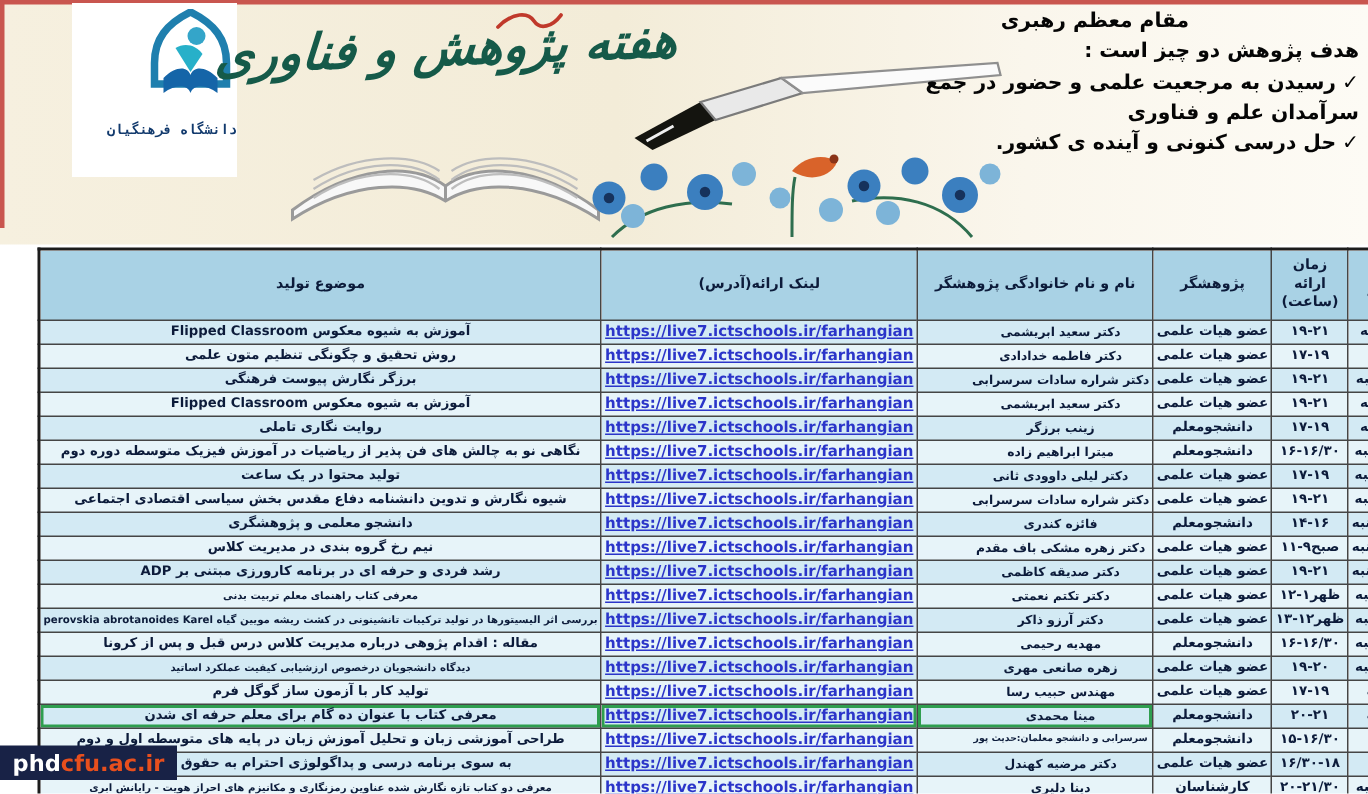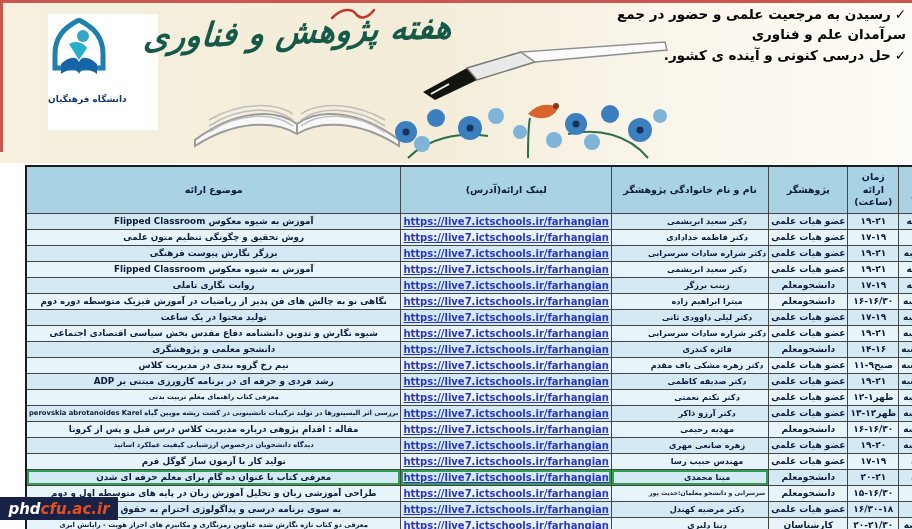--- a/index.html
+++ b/index.html
@@ -9,22 +9,22 @@
     font-family:"DejaVu Sans",sans-serif;
     color:#0c1b3a;
   }
   
   .header{
     position:absolute;left:0;top:0;width:912px;height:163px;
     background:linear-gradient(90deg,#f6f0df 0%,#f3ecd8 45%,#faf6ec 75%,#fdfbf5 100%);
   }
   .edge-top{position:absolute;left:0;top:0;width:912px;height:3px;background:#c9564f;}
   .edge-left{position:absolute;left:0;top:0;width:3px;height:152px;background:#c9564f;}
-  .logo{position:absolute;left:48px;top:14px;width:110px;height:112px;background:#fff;
-        display:flex;flex-direction:column;align-items:flex-start;justify-content:flex-start;padding-top:4px;}
+  .logo{position:absolute;left:48px;top:2px;width:110px;height:112px;background:#fff;
+        display:flex;flex-direction:column;align-items:flex-end;justify-content:flex-start;padding-top:4px;font-family:Liberation Mono, monospace;}
   .logo svg{width:62px;height:72px;}
   .logo-text{font-size:9px;font-weight:bold;color:#123a6d;margin-top:4px;}
   .banner-title{
     position:absolute;left:152px;top:12px;width:300px;
     font-size:33px;font-weight:bold;font-style:italic;color:#155a49;
     transform:rotate(-2deg) skewX(-6deg);
     text-align:center;direction:rtl;letter-spacing:-1px;white-space:nowrap;
   }
   .banner-accent{position:absolute;left:330px;top:6px;width:46px;height:16px;}
   .illus{position:absolute;}
@@ -54,21 +54,21 @@
   tr.hl td.c-topic, tr.hl td.c-link, tr.hl td.c-name{
     box-shadow:inset 0 0 0 2px #2f9e4f;
     margin-left:44px;
   }
   tr.small-topic td.c-topic{font-size:6.8px;}
   tr.small-name td.c-name{font-size:6.2px;white-space:normal;line-height:1;}
   
   .watermark{
     position:absolute;left:0;top:497px;width:118px;height:23px;
     background:#182246;display:flex;align-items:center;justify-content:center;
-    font-style:italic;font-weight:bold;font-size:15px;
+    font-weight:bold;font-size:15px;
   }
   .watermark .p1{color:#ffffff;}
   .watermark .p2{color:#e84f1d;}
 </style>
 </head>
 <body>
 
 <div class="header">
   <div class="edge-top"></div>
   <div class="edge-left"></div>
@@ -128,20 +128,22 @@
       <circle cx="28" cy="44" r="3.5"></circle>
         <circle cx="92" cy="40" r="3.5"></circle>
         <circle cx="198" cy="36" r="3.5"></circle>
         <circle cx="262" cy="42" r="3.5"></circle>
     </g>
     <path d="M150 26 C158 16 172 14 180 20 C176 30 162 34 150 26 Z" fill="#d9632a"></path>
     <circle cx="178" cy="18" r="3" fill="#8a3418"></circle>
   </svg>
 
   <div class="quote">
+    <div class="attrib">مقام معظم رهبری</div>
+    <div>هدف پژوهش دو چیز است :</div>
     <div class="item">
       <span class="chk">✓</span><span>رسیدن به مرجعیت علمی و حضور در جمع سرآمدان علم و فناوری</span>
     </div>
     <div class="item">
       <span class="chk">✓</span><span>حل درسی کنونی و آینده ی کشور.</span>
     </div>
   </div>
 </div>
 
 <div class="tbl-wrap">
@@ -158,21 +160,21 @@
     </colgroup>
     <thead>
       <tr>
         <th class="c-radif"></th>
         <th>تاریخ برگزاری</th>
         <th>روز هفته</th>
         <th>زمان ارائه (ساعت)</th>
         <th>پژوهشگر</th>
         <th>نام و نام خانوادگی پژوهشگر</th>
         <th>لینک ارائه(آدرس)</th>
-        <th>موضوع ارائه</th>
+        <th>موضوع تولید</th>
       </tr>
     </thead>
     <tbody id="tbody">
         <tr class="ra">
     <td class="c-radif"></td>
     <td class="c-date"><span class="ltr">۱۷آذر</span></td>
     <td class="c-day"><span>دوشنبه</span></td>
     <td class="c-time"><span class="ltr">۱۹-۲۱</span></td>
     <td class="c-type"><span>عضو هیات علمی</span></td>
     <td class="c-name"><span>دکتر سعید ابریشمی</span></td>

